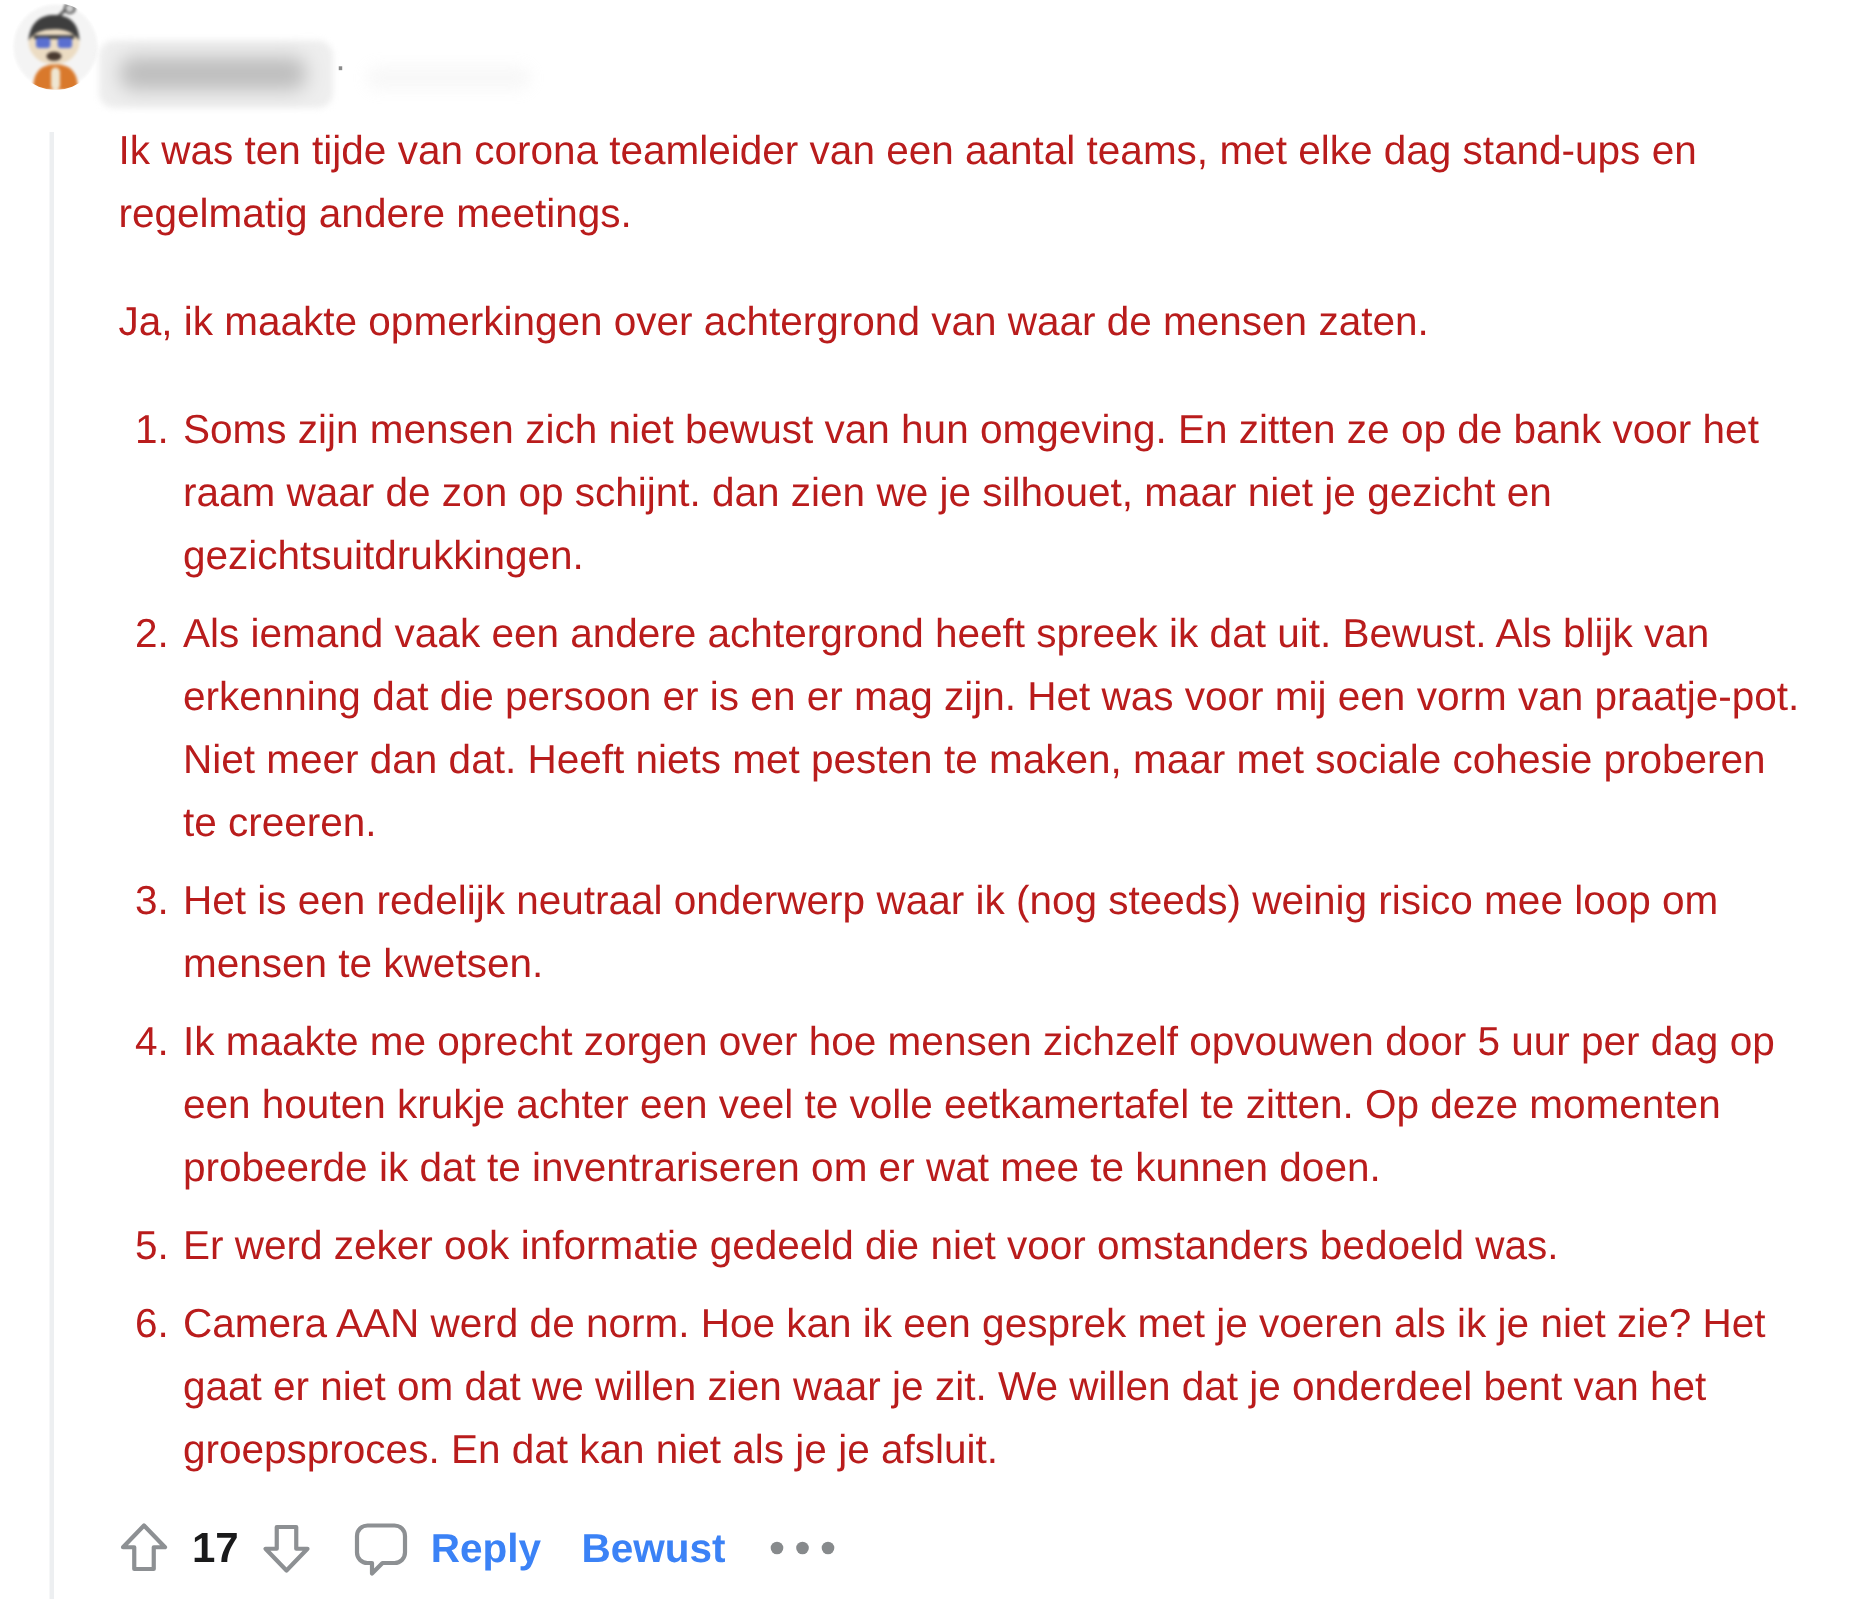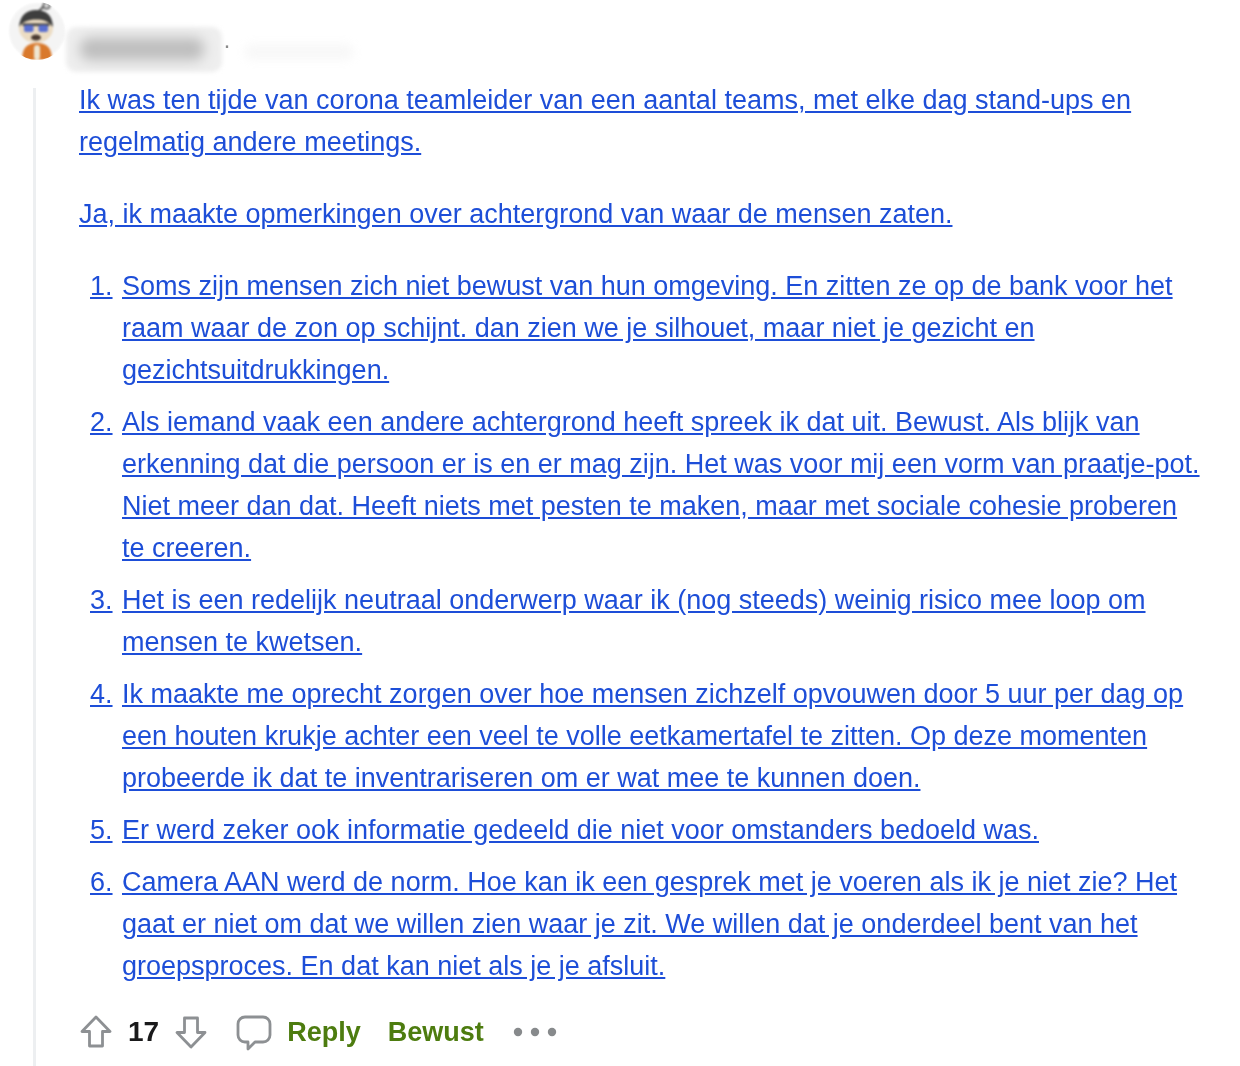--- a/index.html
+++ b/index.html
@@ -47,41 +47,40 @@
     position:absolute; left:244px; top:44px;
     width:110px; height:16px; border-radius:8px;
     background:#d8d8d8; opacity:0.18; filter:blur(5px);
   }
 
   
   .content {
     position:absolute; left:79px; top:79px;
     width:1121px;
     font-size:27px; line-height:42px;
-    color:#1d4ed8;
-    text-decoration:underline;
+    color:#b91c1c;
   }
   .content p { margin:0 0 30px 0; }
   .content ol {
     list-style:none;
     margin:20px 0 0 0; padding:0;
   }
   .content li { display:flex; margin-bottom:10px; }
   .content li .marker { flex:0 0 32px; margin-left:11px; }
   .content li .item-text { flex:1; }
 
   
   .action-bar {
     position:absolute; left:76px; top:1012px;
     display:flex; align-items:center;
     color:#878a8c;
   }
   .icon-btn {
     background:none; border:none; padding:0; cursor:pointer;
-    display:flex; align-items:center; color:#4d7c0f;
+    display:flex; align-items:center; color:#3b82f6;
     font-family:"Liberation Sans","DejaVu Sans",sans-serif;
   }
   .icon-btn svg { display:block; }
   .vote-count {
     font-size:28px; font-weight:700; color:#1a1a1b;
     margin:0 12px;
   }
   .downvote-btn { margin-right:23px; }
   .reply-btn { gap:13px; font-size:27px; font-weight:700; }
   .share-btn { margin-left:27px; font-size:27px; font-weight:700; }

